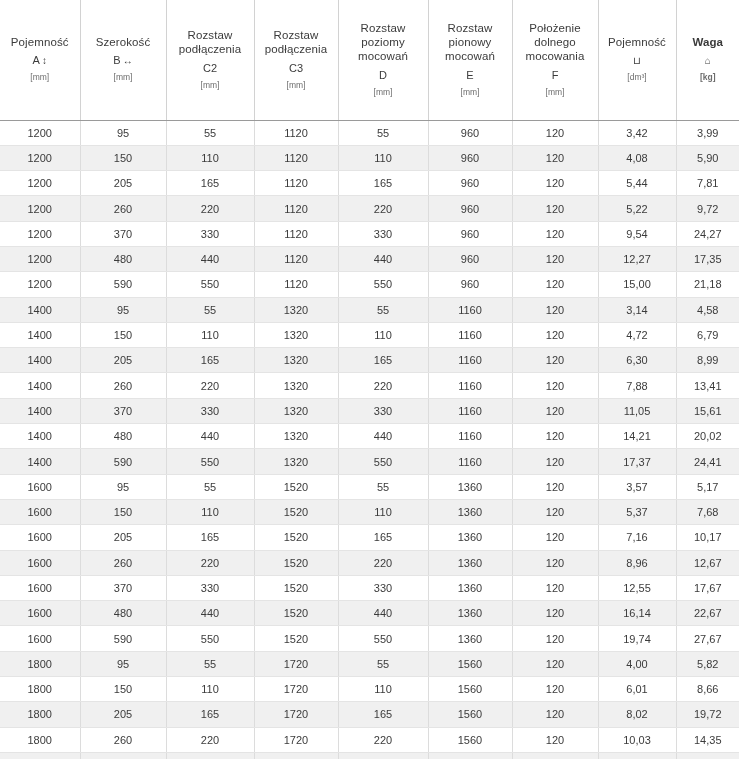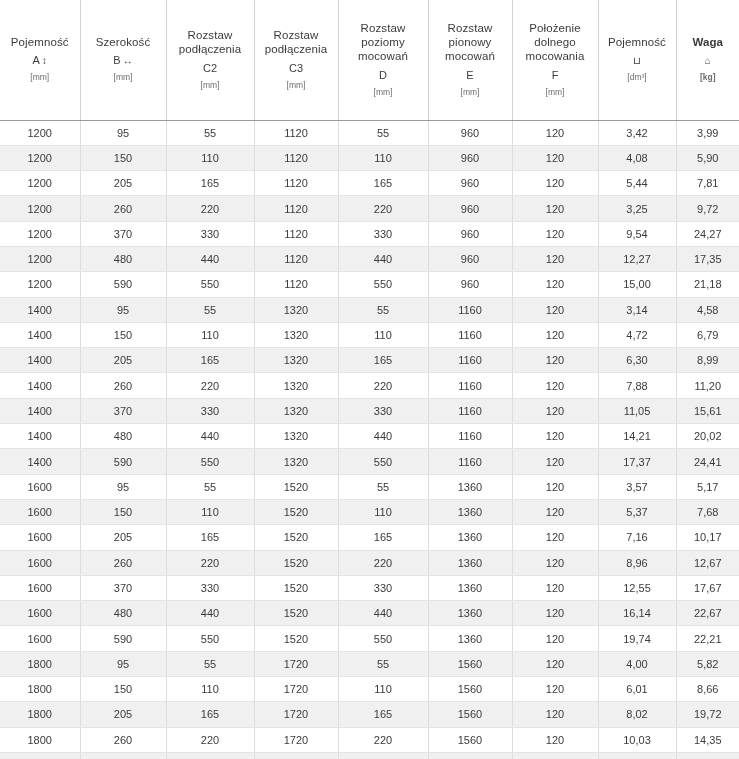--- a/index.html
+++ b/index.html
@@ -177,21 +177,21 @@
         <td>7,81</td>
       </tr>
       <tr class="even">
         <td>1200</td>
         <td>260</td>
         <td>220</td>
         <td>1120</td>
         <td>220</td>
         <td>960</td>
         <td>120</td>
-        <td>3,25</td>
+        <td>5,22</td>
         <td>9,72</td>
       </tr>
       <tr class="odd">
         <td>1200</td>
         <td>370</td>
         <td>330</td>
         <td>1120</td>
         <td>330</td>
         <td>960</td>
         <td>120</td>
@@ -255,21 +255,21 @@
       </tr>
       <tr class="odd">
         <td>1400</td>
         <td>260</td>
         <td>220</td>
         <td>1320</td>
         <td>220</td>
         <td>1160</td>
         <td>120</td>
         <td>7,88</td>
-        <td>11,20</td>
+        <td>13,41</td>
       </tr>
       <tr class="even">
         <td>1400</td>
         <td>370</td>
         <td>330</td>
         <td>1320</td>
         <td>330</td>
         <td>1160</td>
         <td>120</td>
         <td>11,05</td>
@@ -365,21 +365,21 @@
       </tr>
       <tr class="odd">
         <td>1600</td>
         <td>590</td>
         <td>550</td>
         <td>1520</td>
         <td>550</td>
         <td>1360</td>
         <td>120</td>
         <td>19,74</td>
-        <td>22,21</td>
+        <td>27,67</td>
       </tr>
       <tr class="even">
         <td>1800</td>
         <td>95</td>
         <td>55</td>
         <td>1720</td>
         <td>55</td>
         <td>1560</td>
         <td>120</td>
         <td>4,00</td>

